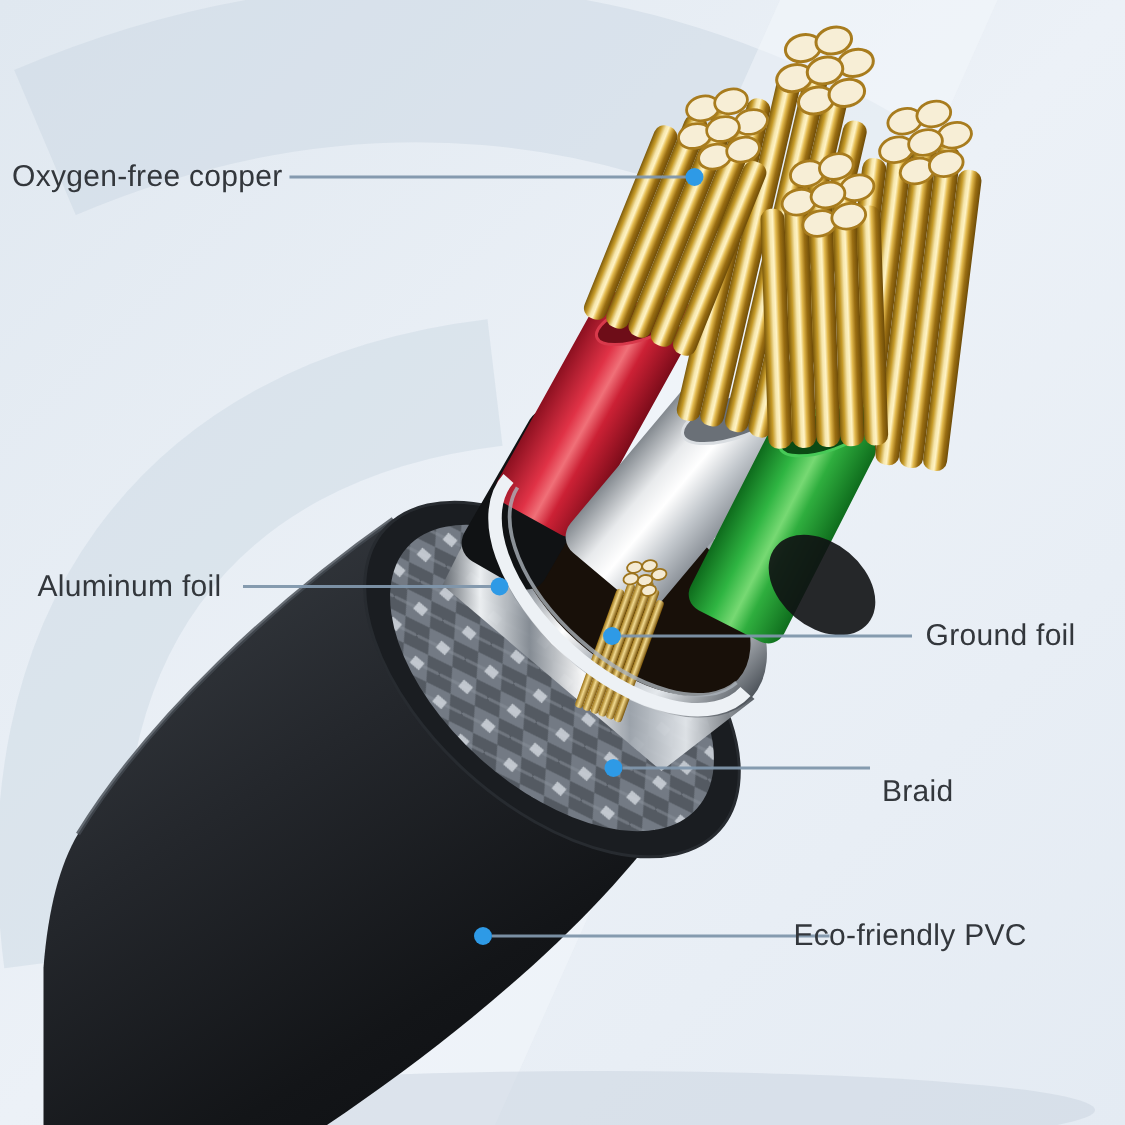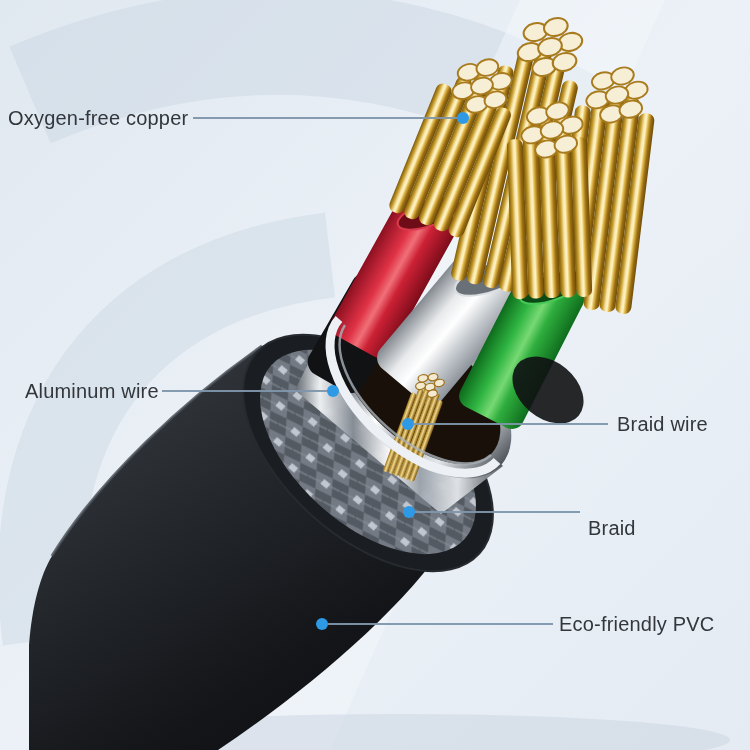--- a/index.html
+++ b/index.html
@@ -239,36 +239,36 @@
   </g>
 </svg>
 
 <div class="callout">
   <span class="label" style="left:8px;top:106px">Oxygen-free copper</span>
   <div class="line" style="left:193px;top:117px;width:270px"></div>
   <div class="dot" style="left:457px;top:112px"></div>
 </div>
 
 <div class="callout">
-  <span class="label" style="left:25px;top:379px">Aluminum wire</span>
+  <span class="label" style="left:25px;top:379px">Aluminum foil</span>
   <div class="line" style="left:162px;top:390px;width:171px"></div>
   <div class="dot" style="left:327px;top:385px"></div>
 </div>
 
 <div class="callout">
   <div class="dot" style="left:402px;top:418px"></div>
   <div class="line" style="left:414px;top:423px;width:194px"></div>
-  <span class="label" style="left:617px;top:412px">Braid wire</span>
+  <span class="label" style="left:617px;top:412px">Ground foil</span>
 </div>
 
 <div class="callout">
   <div class="dot" style="left:403px;top:506px"></div>
   <div class="line" style="left:415px;top:511px;width:165px"></div>
   <span class="label" style="left:588px;top:516px">Braid</span>
 </div>
 
 <div class="callout">
   <div class="dot" style="left:316px;top:618px"></div>
   <div class="line" style="left:328px;top:623px;width:225px"></div>
-  <span class="label" style="left:559px;top:612px">Eco-friendly PVC</span>
+  <span class="label" style="left:529px;top:612px">Eco-friendly PVC</span>
 </div>
 
 </div>
 
 </body></html>

